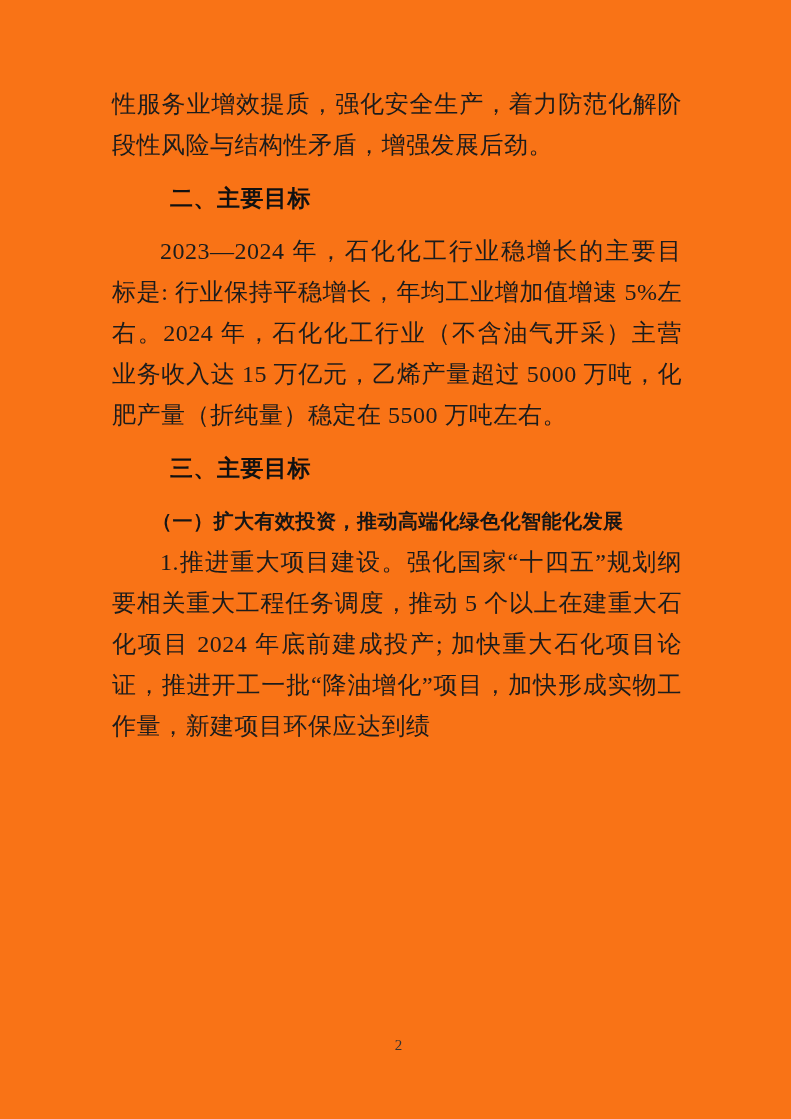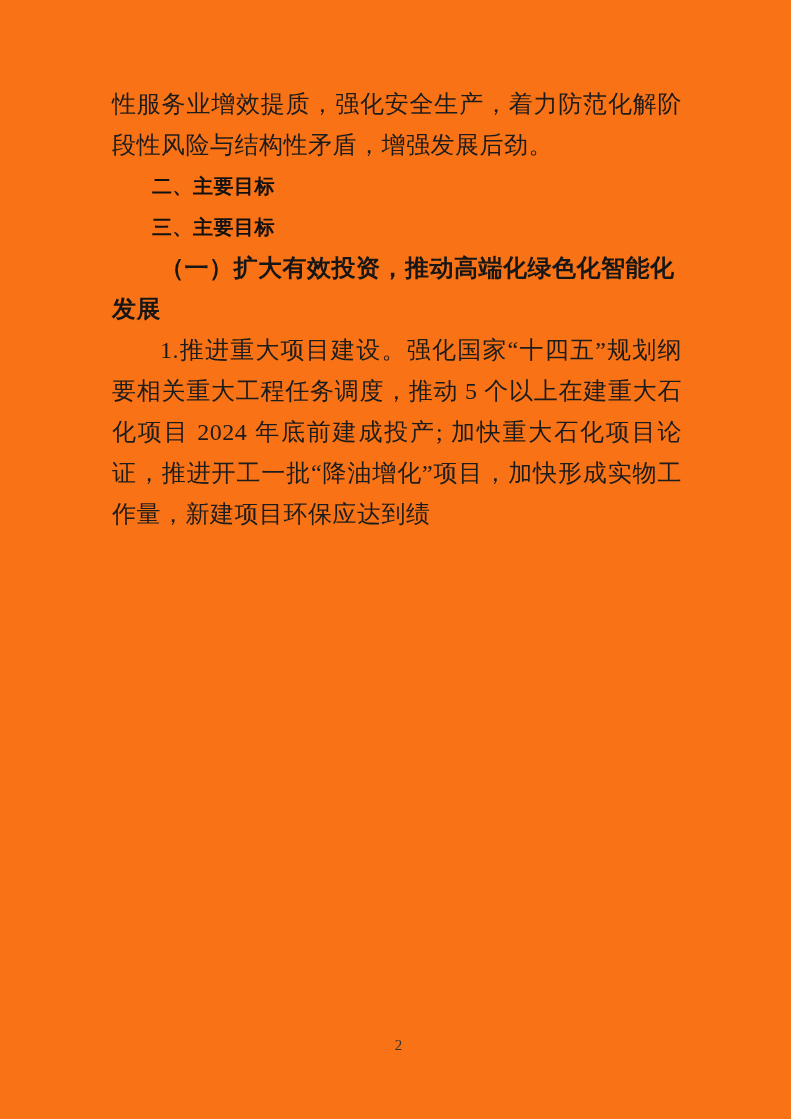--- a/index.html
+++ b/index.html
@@ -28,34 +28,34 @@
     font-size: 24px;
     line-height: 41px;
     letter-spacing: 0.5px;
     text-align: justify;
     text-justify: inter-ideograph;
   }
   .indent {
     text-indent: 2em;
   }
   .heading {
-    margin: 0;
+    margin: 12px;
     font-family: "Liberation Sans", "DejaVu Sans", sans-serif;
     font-weight: bold;
-    font-size: 20px;
+    font-size: 23px;
     line-height: 41px;
     letter-spacing: 0.5px;
     text-indent: 2em;
     color: #111111;
   }
   .subheading {
     margin: 0;
     font-family: "Liberation Serif", "DejaVu Serif", serif;
     font-weight: bold;
-    font-size: 24px;
+    font-size: 20px;
     line-height: 41px;
     letter-spacing: 0.5px;
     text-indent: 2em;
     color: #161616;
   }
   .page-number {
     position: absolute;
     top: 1036px;
     left: 0;
     width: 100%;
@@ -66,18 +66,19 @@
     font-family: "Liberation Serif", "DejaVu Serif", serif;
   }
 </style>
 </head>
 <body>
 
 <div class="page">
   <div class="content">
     <p class="para">性服务业增效提质，强化安全生产，着力防范化解阶段性风险与结构性矛盾，增强发展后劲。</p>
     <h2 class="heading">二、主要目标</h2>
+    <p class="para indent">2023—2024 年，石化化工行业稳增长的主要目标是: 行业保持平稳增长，年均工业增加值增速 5%左右。2024 年，石化化工行业（不含油气开采）主营业务收入达 15 万亿元，乙烯产量超过 5000 万吨，化肥产量（折纯量）稳定在 5500 万吨左右。</p>
     <h2 class="heading">三、主要目标</h2>
     <h3 class="subheading">（一）扩大有效投资，推动高端化绿色化智能化发展</h3>
     <p class="para indent">1.推进重大项目建设。强化国家“十四五”规划纲要相关重大工程任务调度，推动 5 个以上在建重大石化项目 2024 年底前建成投产; 加快重大石化项目论证，推进开工一批“降油增化”项目，加快形成实物工作量，新建项目环保应达到绩</p>
   </div>
   <div class="page-number">2</div>
 </div>
 
 </body></html>

